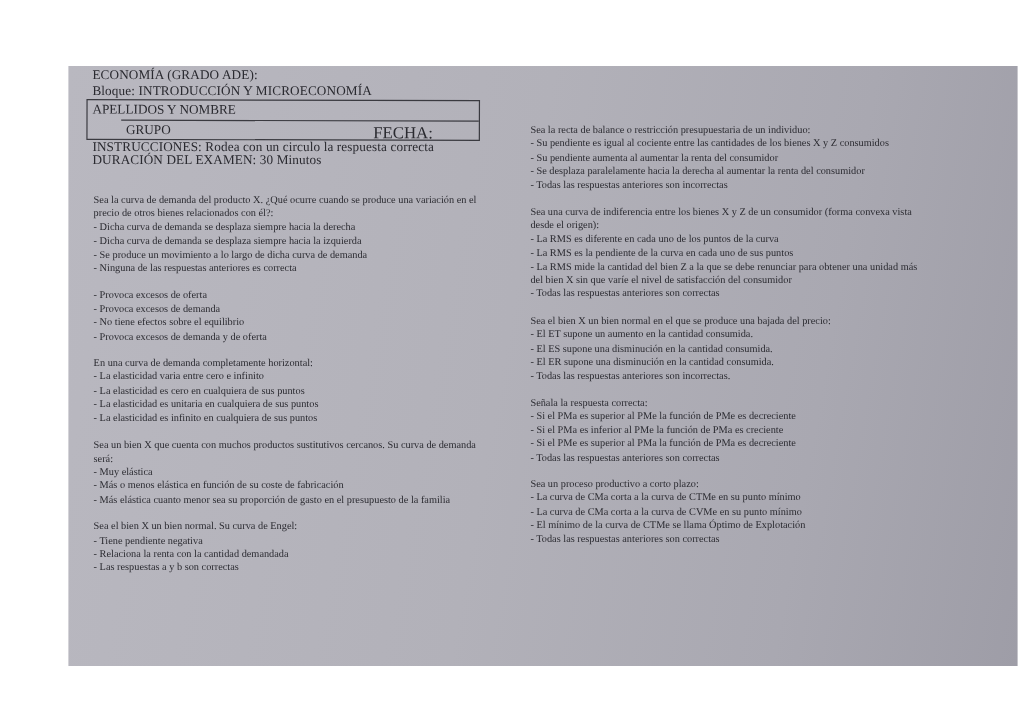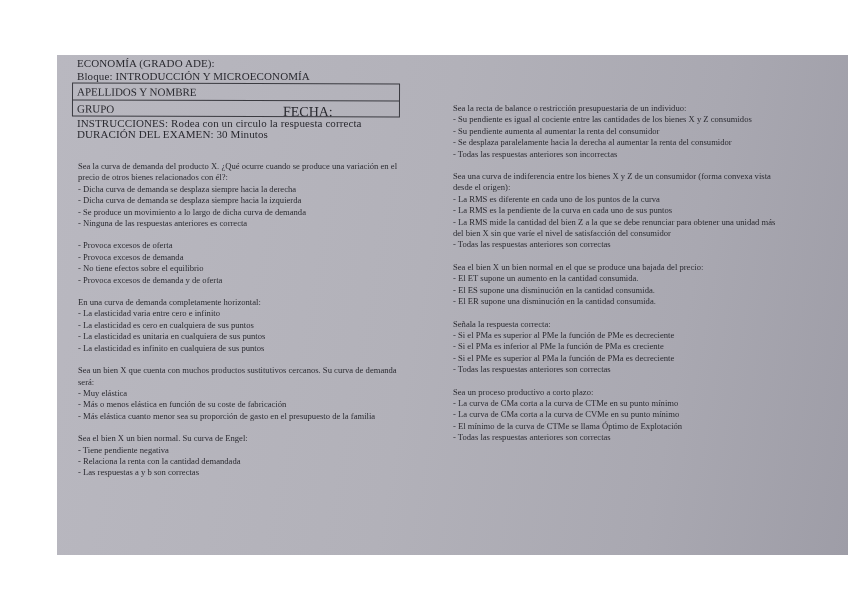--- a/index.html
+++ b/index.html
@@ -37,35 +37,35 @@
       transform: rotate(0.15deg);
     }
     .id-row {
       position: relative;
       height: 16px;
       font-size: 11px;
       padding-left: 4px;
       line-height: 16px;
       white-space: nowrap;
     }
-    .id-row + .id-row { border-top: 1px solid #3a3a40; }
+    .id-row + .id-row { border-top: 1px solid #3a3a40; margin-left: 28px; }
     .fecha {
       position: absolute;
       left: 210px; top: 3px;
       font-size: 14px;
     }
     .instr { top: 62px; }
     .dur { top: 73px; }
     .col {
       position: absolute;
       font-size: 8.6px;
       line-height: 11.4px;
     }
     .col-left { left: 21px; top: 106px; width: 335px; }
-    .col-right { left: 396px; top: 48px; width: 330px; }
+    .col-right { left: 385px; top: 48px; width: 330px; }
     .question { margin-bottom: 11px; }
     .q-text { display: block; }
     .option { display: block; }
     .option::before { content: "- "; }
   </style>
 </head>
 <body>
 
 <div class="photo">
   <div class="header-line hdr1">ECONOMÍA (GRADO ADE):</div>
@@ -132,20 +132,21 @@
       <span class="option">La RMS es diferente en cada uno de los puntos de la curva</span>
       <span class="option">La RMS es la pendiente de la curva en cada uno de sus puntos</span>
       <span class="option">La RMS mide la cantidad del bien Z a la que se debe renunciar para obtener una unidad más del bien X sin que varíe el nivel de satisfacción del consumidor</span>
       <span class="option">Todas las respuestas anteriores son correctas</span>
     </div>
     <div class="question">
       <span class="q-text">Sea el bien X un bien normal en el que se produce una bajada del precio:</span>
       <span class="option">El ET supone un aumento en la cantidad consumida.</span>
       <span class="option">El ES supone una disminución en la cantidad consumida.</span>
       <span class="option">El ER supone una disminución en la cantidad consumida.</span>
+      <span class="option">Todas las respuestas anteriores son incorrectas.</span>
     </div>
     <div class="question">
       <span class="q-text">Señala la respuesta correcta:</span>
       <span class="option">Si el PMa es superior al PMe la función de PMe es decreciente</span>
       <span class="option">Si el PMa es inferior al PMe la función de PMa es creciente</span>
       <span class="option">Si el PMe es superior al PMa la función de PMa es decreciente</span>
       <span class="option">Todas las respuestas anteriores son correctas</span>
     </div>
     <div class="question">
       <span class="q-text">Sea un proceso productivo a corto plazo:</span>

